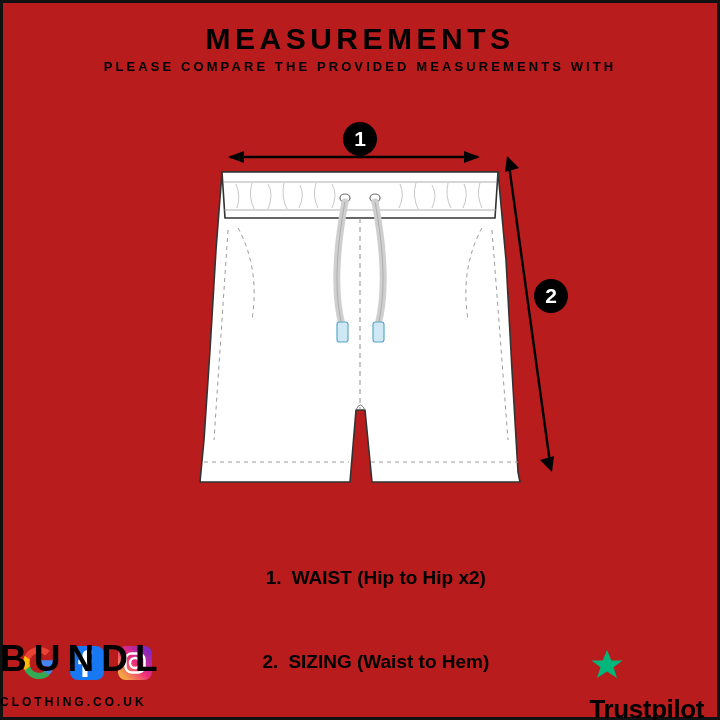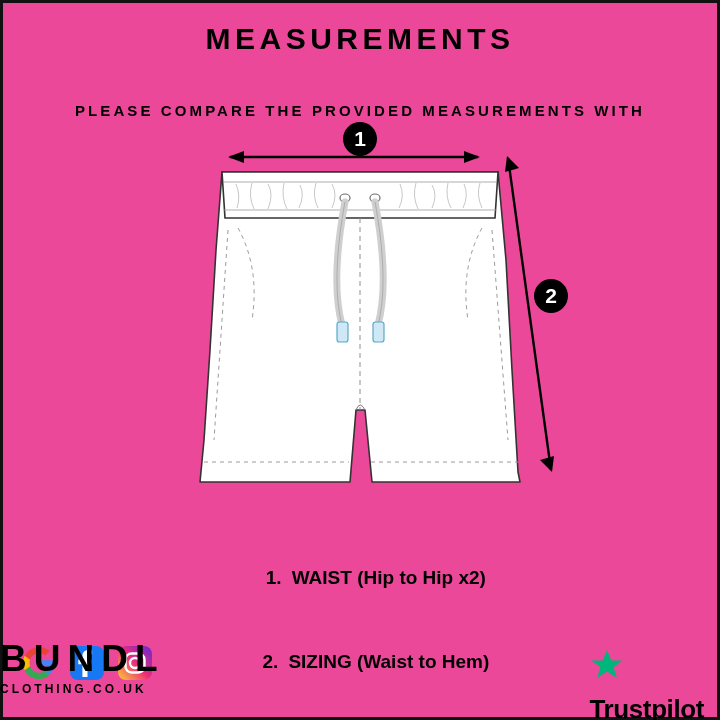--- a/index.html
+++ b/index.html
@@ -11,21 +11,21 @@
     width: 720px;
     height: 720px;
     font-family: "Liberation Sans", sans-serif;
     color: #000000;
     overflow: hidden;
   }
   #page {
     position: relative;
     width: 720px;
     height: 720px;
-    background: #ec4899;
+    background: #b91c1c;
     box-sizing: border-box;
   }
   
   .frame-top, .frame-bottom, .frame-left, .frame-right {
     position: absolute;
     background: #111111;
   }
   .frame-top { left: 0; top: 0; width: 720px; height: 3px; }
   .frame-bottom { left: 0; bottom: 0; width: 720px; height: 3px; }
   .frame-left { left: 0; top: 0; width: 3px; height: 720px; }
@@ -40,25 +40,24 @@
     font-size: 30px;
     font-weight: bold;
     letter-spacing: 4.5px;
   }
   .subtitle {
     position: absolute;
     top: 56px;
     left: 50px;
     width: 620px;
     text-align: center;
-    font-size: 15px;
+    font-size: 13px;
     font-weight: bold;
     letter-spacing: 3.1px;
     line-height: 21px;
-    margin-top: 44px;
   }
 
   .diagram {
     position: absolute;
     left: 0;
     top: 110px;
     width: 720px;
     height: 400px;
   }
 
@@ -114,21 +113,21 @@
   }
   .brand-name {
     font-size: 37px;
     font-weight: bold;
     letter-spacing: 7px;
   }
   .brand-sub {
     font-size: 12px;
     font-weight: bold;
     letter-spacing: 3px;
-    margin-top: 2px;
+    margin-top: 15px;
   }
 
   .trustpilot {
     position: absolute;
     right: 16px;
     top: 16px;
     display: flex;
     gap: 8px;
     flex-direction: column;
   }

